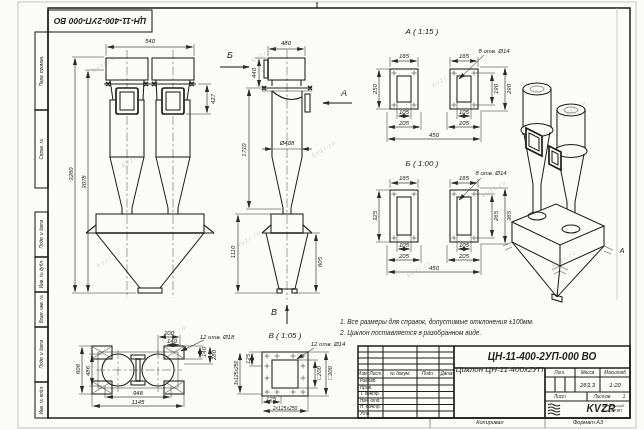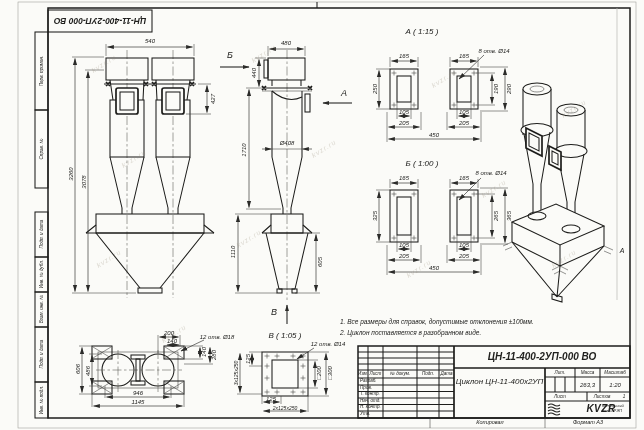--- a/index.html
+++ b/index.html
@@ -363,21 +363,21 @@
   <span class="lb r s5" style="left:236px;top:373px">3x125x250</span>
   <span class="lb s6" style="left:271px;top:399px">125</span>
   <span class="lb s5" style="left:285px;top:408px">2x125x250</span>
   <span class="lb r s6" style="left:319px;top:373px">□200</span>
   <span class="lb r s6" style="left:330px;top:373px">□300</span>
 
   <span class="ll s65" style="left:340px;top:319px">1. Все размеры для справок, допустимые отклонения ±100мм.</span>
   <span class="ll s65" style="left:340px;top:330px">2. Циклон поставляется в разобранном виде.</span>
 
   <span class="lb s10 bold" style="left:542px;top:357px">ЦН-11-400-2УП-000 ВО</span>
-  <span class="lb s8" style="left:499.5px;top:382px">Циклон ЦН-11-400х2УП</span>
+  <span class="lb s8" style="left:499.5px;top:370px">Циклон ЦН-11-400х2УП</span>
   <span class="lb s4" style="left:363px;top:374px">Изм.</span>
   <span class="lb s4" style="left:375.5px;top:374px">Лист</span>
   <span class="lb s4" style="left:400px;top:374px">№ докум.</span>
   <span class="lb s4" style="left:428px;top:374px">Подп.</span>
   <span class="lb s4" style="left:446.5px;top:374px">Дата</span>
   <span class="ll s4" style="left:360px;top:379px">Разраб.</span>
   <span class="ll s4" style="left:360px;top:385.8px">Пров.</span>
   <span class="ll s4" style="left:360px;top:392.3px">Т. контр.</span>
   <span class="ll s4" style="left:360px;top:398.8px">Нач. отд.</span>
   <span class="ll s4" style="left:360px;top:405.3px">Н. контр.</span>

